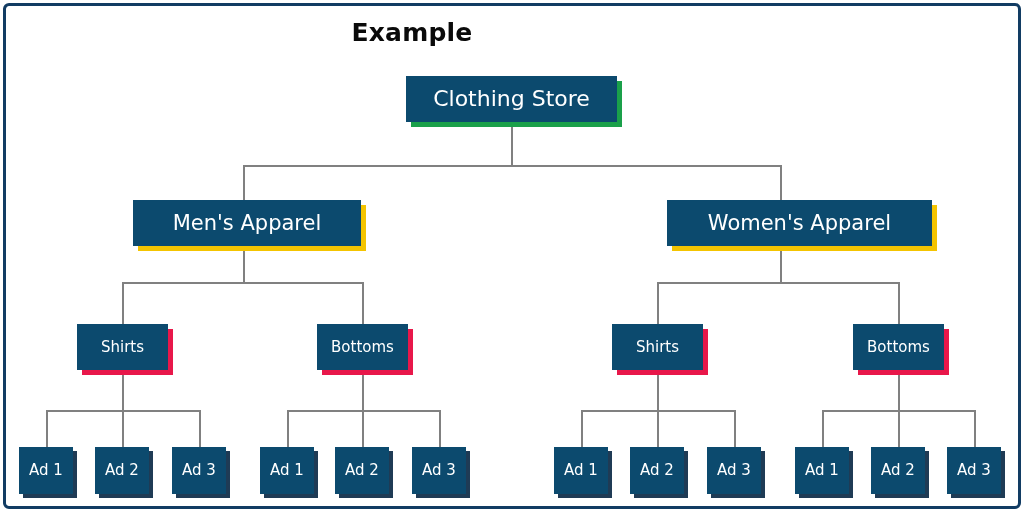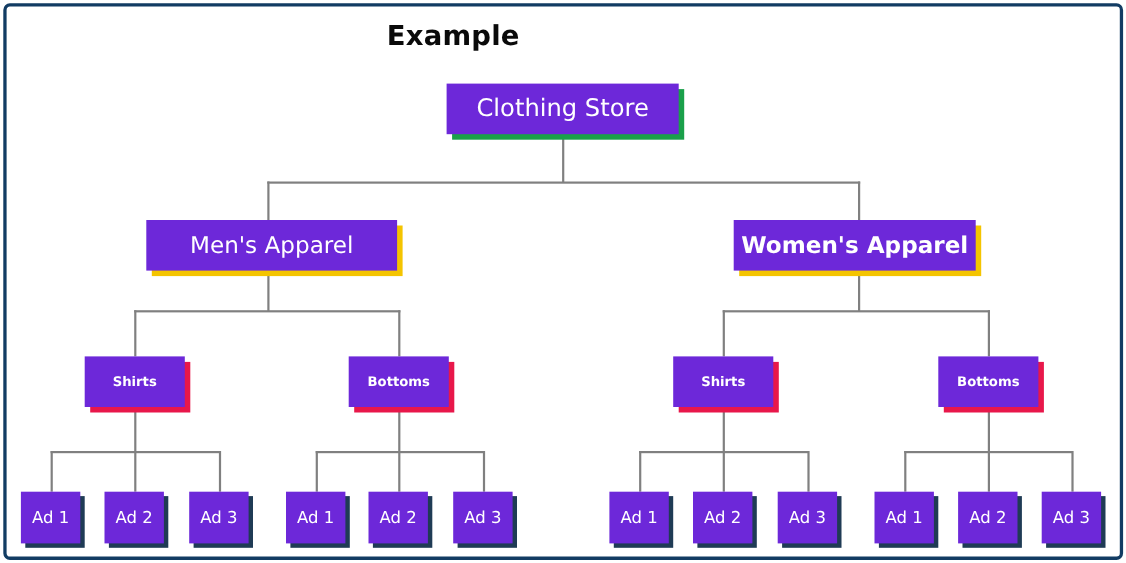--- a/index.html
+++ b/index.html
@@ -46,41 +46,40 @@
     position: absolute;
     background: #808080;
   }
   .line-v { width: 2px; }
   .line-h { height: 2px; }
 
   
   .node {
     position: absolute;
     box-sizing: border-box;
-    background: #6d28d9;
+    background: #0c4a6e;
     color: #ffffff;
     display: flex;
     align-items: center;
     justify-content: center;
     text-align: center;
     line-height: 1;
     white-space: nowrap;
   }
   .node.root {
     font-size: 22px;
     box-shadow: 5px 5px 0 0 #1aa04a;
   }
   .node.lvl2 {
     font-size: 21px;
     box-shadow: 5px 5px 0 0 #f4c400;
   }
   .node.lvl3 {
-    font-size: 12px;
+    font-size: 15px;
     box-shadow: 5px 5px 0 0 #e8174a;
-    font-weight: bold;
   }
   .node.leaf {
     font-size: 15px;
     box-shadow: 4px 4px 0 0 #1f3b55;
   }
 </style>
 </head>
 <body>
 
 <div id="canvas">
@@ -124,21 +123,21 @@
 
   <div class="line-v" style="left:898px; top:370px; height:41px;"></div>
   <div class="line-h" style="left:822px; top:410px; width:153px;"></div>
   <div class="line-v" style="left:822px; top:410px; height:37px;"></div>
   <div class="line-v" style="left:898px; top:410px; height:37px;"></div>
   <div class="line-v" style="left:974px; top:410px; height:37px;"></div>
 
   <div class="node root" style="left:406px; top:76px; width:211px; height:46px;">Clothing Store</div>
 
   <div class="node lvl2" style="left:133px; top:200px; width:228px; height:46px;">Men's Apparel</div>
-  <div class="node lvl2" style="left:667px; top:200px; width:220px; height:46px;font-weight:bold;">Women's Apparel</div>
+  <div class="node lvl2" style="left:667px; top:200px; width:265px; height:46px;">Women's Apparel</div>
 
   <div class="node lvl3" style="left:77px; top:324px; width:91px; height:46px;">Shirts</div>
   <div class="node lvl3" style="left:317px; top:324px; width:91px; height:46px;">Bottoms</div>
   <div class="node lvl3" style="left:612px; top:324px; width:91px; height:46px;">Shirts</div>
   <div class="node lvl3" style="left:853px; top:324px; width:91px; height:46px;">Bottoms</div>
 
   <div class="node leaf" style="left:19px; top:447px; width:54px; height:47px;">Ad 1</div>
   <div class="node leaf" style="left:95px; top:447px; width:54px; height:47px;">Ad 2</div>
   <div class="node leaf" style="left:172px; top:447px; width:54px; height:47px;">Ad 3</div>
 

